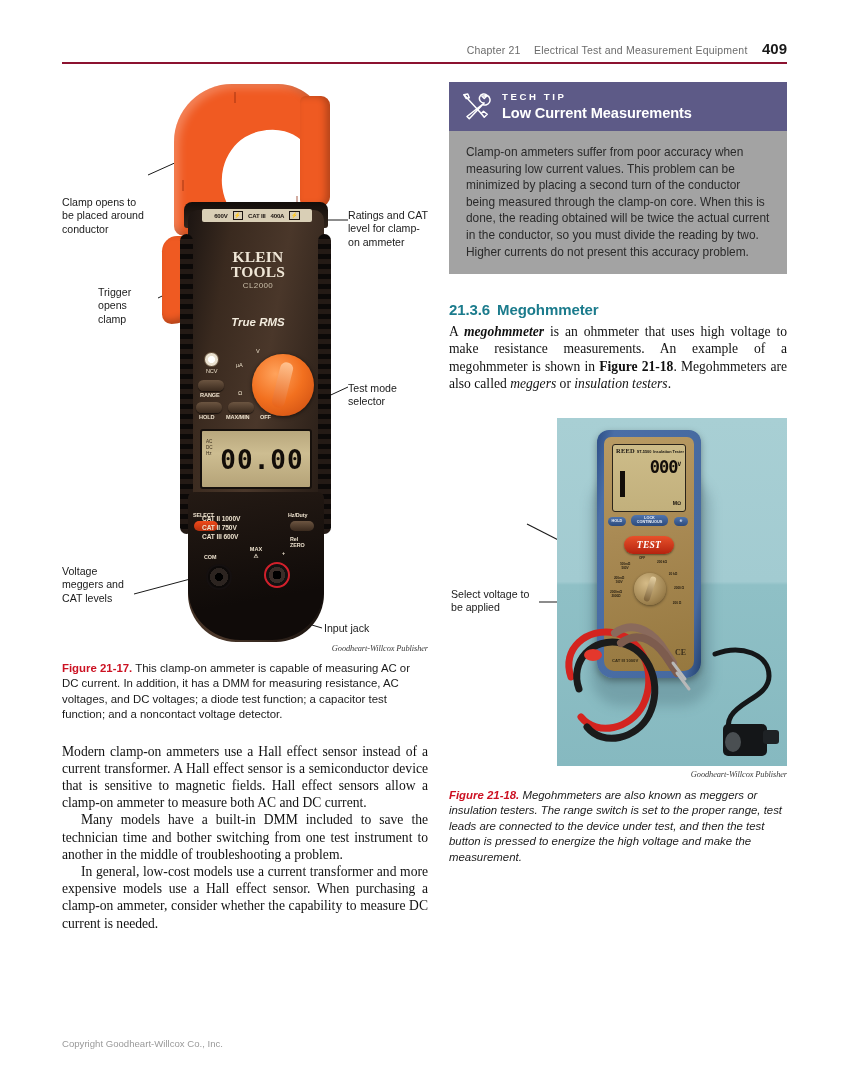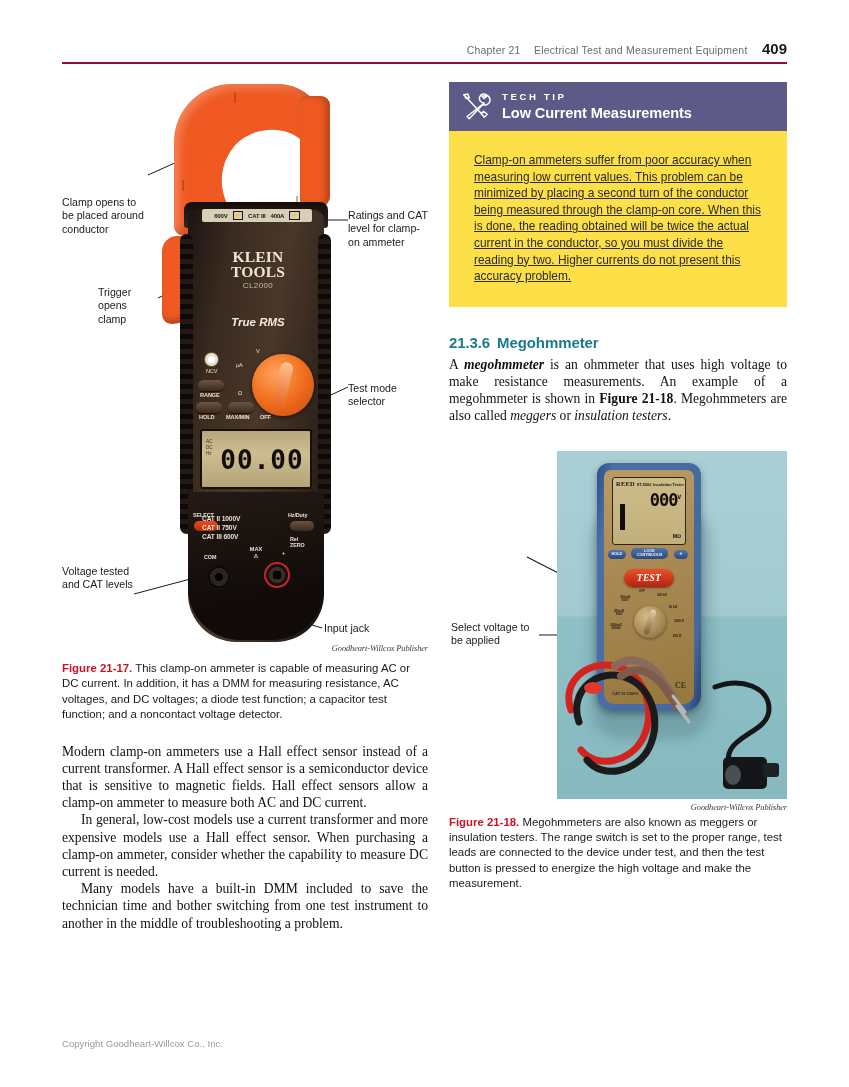--- a/index.html
+++ b/index.html
@@ -111,21 +111,21 @@
     text-align: left;
   }
   .fig-caption .fig-num {
     font-weight: bold;
     color: #cc1122;
   }
 
   
   .techtip {
     width: 338px;
-    background: #fde047;
+    background: #a3a3a3;
     box-sizing: border-box;
   }
   .techtip-head {
     background: #5d5a87;
     padding: 9px 10px 10px 12px;
     display: flex;
     align-items: center;
     box-sizing: border-box;
   }
   .techtip-icon {
@@ -152,21 +152,21 @@
     display: block;
     letter-spacing: -0.1px;
   }
   .techtip-body {
     padding: 13px 15px 14px 17px;
     font-family: "Liberation Sans", sans-serif;
     font-size: 11.9px;
     line-height: 16.6px;
     color: #2a2a2a;
   }
-  .techtip-body p { margin: 8px; text-decoration: underline; }
+  .techtip-body p { margin: 0; }
 
   
   .fig17-wrap {
     position: relative;
     width: 366px;
     height: 560px;
   }
   .fig17-photo {
     position: absolute;
     left: 98px;
@@ -737,21 +737,21 @@
       <line x1="2" y1="24" x2="40" y2="6" stroke="#1a1a1a" stroke-width="1"></line>
       <polygon points="47,2 37,5 40,11" fill="#1a1a1a"></polygon>
     </svg>
 
     <div class="callout" style="left:286px; top:300px; width:74px;">Test mode selector</div>
     <svg class="leader-svg" style="left:248px; top:300px;" width="42" height="24">
       <line x1="38" y1="5" x2="10" y2="18" stroke="#1a1a1a" stroke-width="1"></line>
       <polygon points="3,21 13,14 15,21" fill="#1a1a1a"></polygon>
     </svg>
 
-    <div class="callout" style="left:0px; top:483px; width:72px;">Voltage tested and CAT levels</div>
+    <div class="callout" style="left:0px; top:483px; width:72px;">Voltage meggers and CAT levels</div>
     <svg class="leader-svg" style="left:70px; top:490px;" width="74" height="26">
       <line x1="2" y1="22" x2="62" y2="6" stroke="#1a1a1a" stroke-width="1"></line>
       <polygon points="69,3 59,5 61,11" fill="#1a1a1a"></polygon>
     </svg>
 
     <div class="callout" style="left:262px; top:540px; width:70px;">Input jack</div>
     <svg class="leader-svg" style="left:202px; top:528px;" width="62" height="24">
       <line x1="58" y1="18" x2="14" y2="5" stroke="#1a1a1a" stroke-width="1"></line>
       <polygon points="7,3 17,2 14,10" fill="#1a1a1a"></polygon>
     </svg>
@@ -835,23 +835,23 @@
   </div>
 
   <div class="credit-line" style="margin-top:2px;">Goodheart-Willcox Publisher</div>
 
   <div class="fig-caption" style="margin-top:8px;">
     <span class="fig-num">Figure 21-17.</span><span> This clamp-on ammeter is capable of measuring AC or DC current. In addition, it has a DMM for measuring resistance, AC voltages, and DC voltages; a diode test function; a capacitor test function; and a noncontact voltage detector.</span>
   </div>
 
   <p class="body-par" style="margin-top:20px;">Modern clamp-on ammeters use a Hall effect sensor instead of a current transformer. A Hall effect sensor is a semiconductor device that is sensitive to magnetic fields. Hall effect sensors allow a clamp-on ammeter to measure both AC and DC current.</p>
 
+  <p class="body-par indent">Many models have a built-in DMM included to save the technician time and bother switching from one test instrument to another in the middle of troubleshooting a problem.</p>
+
   <p class="body-par indent">In general, low-cost models use a current transformer and more expensive models use a Hall effect sensor. When purchasing a clamp-on ammeter, consider whether the capability to measure DC current is needed.</p>
-
-  <p class="body-par indent">Many models have a built-in DMM included to save the technician time and bother switching from one test instrument to another in the middle of troubleshooting a problem.</p>
 </div>
 
 <div class="col-right">
 
   <div class="techtip">
     <div class="techtip-head">
       <svg class="techtip-icon" viewBox="0 0 40 40">
         <g stroke="#ffffff" stroke-width="2" fill="none" stroke-linecap="round" stroke-linejoin="round">
           <path d="M4 5 L27 30"></path>
           <path d="M4 5 L9 4 L11 9 L7 10 Z" fill="none"></path>
@@ -943,18 +943,18 @@
         <path d="M8 8 C 34 -2, 62 8, 62 30 C 62 50, 34 54, 24 70 C 16 84, 28 96, 44 96" stroke="#141618" stroke-width="5" fill="none" stroke-linecap="round"></path>
         <rect x="16" y="78" width="44" height="32" rx="5" fill="#141618"></rect>
         <ellipse cx="26" cy="96" rx="8" ry="10" fill="#4a4f52"></ellipse>
         <rect x="56" y="84" width="16" height="14" rx="3" fill="#1e2225"></rect>
       </svg>
     </div>
   </div>
 
   <div class="credit-line" style="margin-top:2px;">Goodheart-Willcox Publisher</div>
 
-  <div class="fig-caption" style="margin-top:3px;">
+  <div class="fig-caption" style="margin-top:9px;font-style:italic;">
     <span class="fig-num">Figure 21-18.</span><span> Megohmmeters are also known as meggers or insulation testers. The range switch is set to the proper range, test leads are connected to the device under test, and then the test button is pressed to energize the high voltage and make the measurement.</span>
   </div>
 </div>
 
 <div class="footer">Copyright Goodheart-Willcox Co., Inc.</div>
 
 </body></html>

